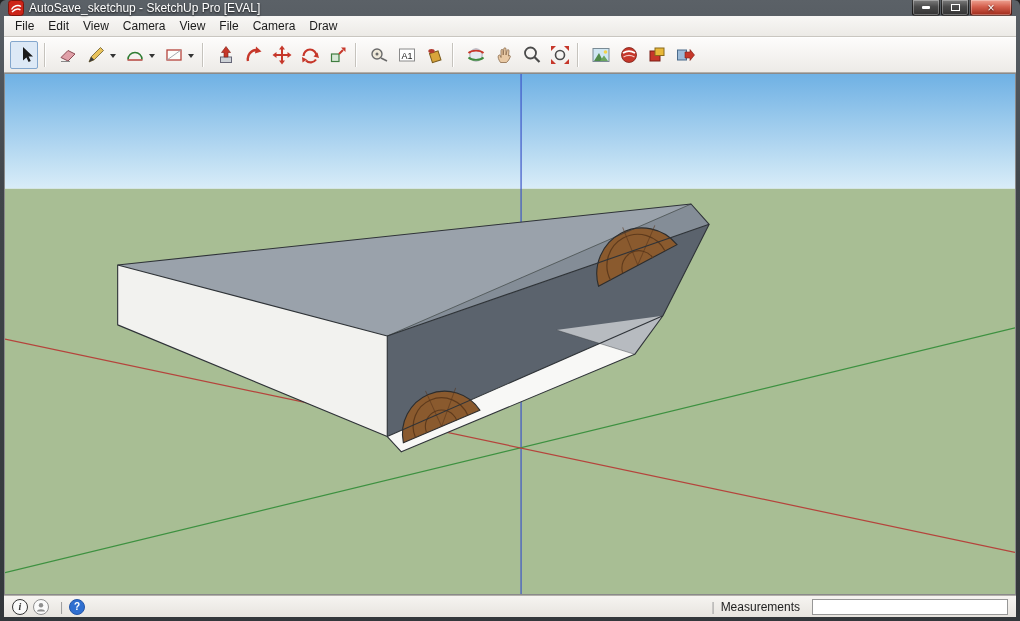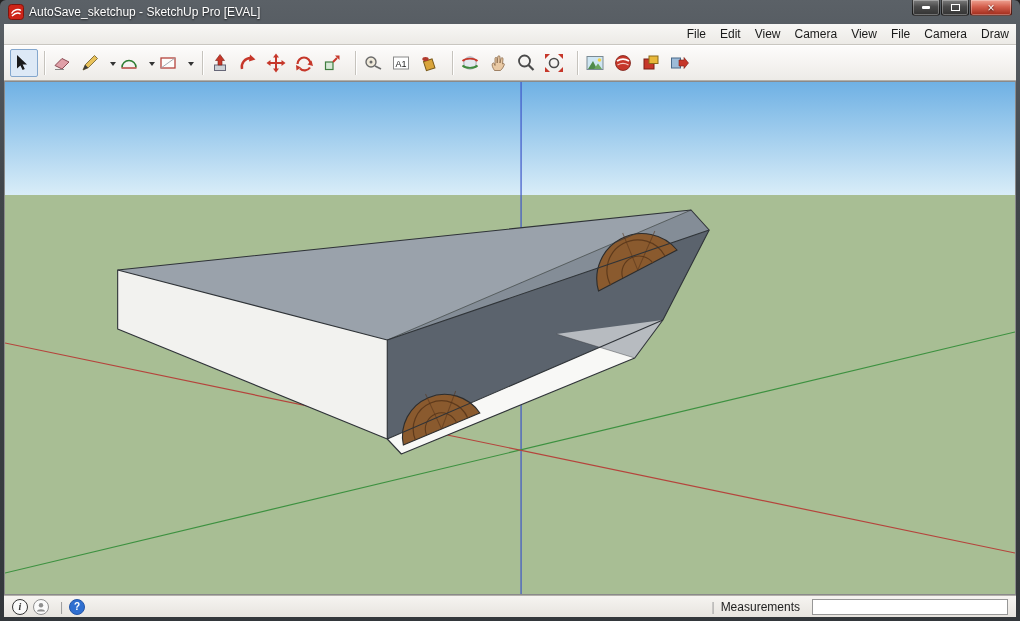--- a/index.html
+++ b/index.html
@@ -7,41 +7,41 @@
   .window{
     width:1020px;height:621px;
     display:flex;flex-direction:column;
     background:linear-gradient(#5b6167,#41464b 30%,#33373b);
     border-radius:6px 6px 0 0;
     padding:0 4px 4px 4px;
     font-family:"Liberation Sans",sans-serif;
     position:relative;overflow:hidden;
   }
   
-  .titlebar{height:24px;display:flex;align-items:center;color:#fff;
+  .titlebar{height:16px;display:flex;align-items:center;color:#fff;
     font-size:12px;text-shadow:0 1px 2px rgba(0,0,0,.8);padding-left:4px;position:relative;}
   .tb-icon{width:16px;height:16px;margin-right:5px;flex:0 0 auto;}
   .win-controls{position:absolute;top:0;right:4px;display:flex;}
   .win-btn{height:16px;border:1px solid rgba(0,0,0,.55);border-top:none;
     border-radius:0 0 3px 3px;display:flex;align-items:center;justify-content:center;
     box-shadow:inset 0 0 0 1px rgba(255,255,255,.3);margin-left:1px;}
   .win-btn.minb,.win-btn.maxb{width:28px;background:linear-gradient(#7d7d7d,#4a4a4a 45%,#333);}
   .win-btn.closeb{width:42px;background:linear-gradient(#f0a violet);background:linear-gradient(#efa292,#d4604e 45%,#a02a1a);color:#fff;font-size:12px;line-height:1;}
   .glyph-min{width:8px;height:3px;background:#fff;border-radius:1px;}
   .glyph-max{width:9px;height:7px;border:1px solid #fff;}
   
   .menubar{height:21px;background:linear-gradient(#f8f7f5,#eceae6);
     display:flex;align-items:center;font-size:12px;color:#1a1a1a;padding-left:4px;
-    border-bottom:1px solid #c9c6c0;justify-content:flex-end;}
+    border-bottom:1px solid #c9c6c0;}
   .menu-item{padding:2px 7px;}
   
   .toolbar{height:36px;background:linear-gradient(#fdfcfb,#edebe7);
     display:flex;align-items:center;padding-left:6px;
     border-top:1px solid #fff;border-bottom:1px solid #b2afa9;}
-  .tool-btn{width:28px;height:28px;display:flex;align-items:center;justify-content:flex-start;
+  .tool-btn{width:28px;height:28px;display:flex;align-items:center;justify-content:flex-end;
     border:1px solid transparent;border-radius:2px;flex:0 0 auto;}
   .tool-btn.active{background:#dde9f6;border-color:#84a7cd;}
   .dd{width:11px;height:28px;display:flex;align-items:center;justify-content:center;flex:0 0 auto;}
   .dd i{display:block;width:0;height:0;border:3.5px solid transparent;border-top:4.5px solid #333;margin-top:5px;}
   .sep{width:1px;height:24px;background:#c6c3bd;box-shadow:1px 0 0 #fff;margin:0 6px;flex:0 0 auto;}
   
   .canvas-wrap{flex:1;border:1px solid #8a8a8a;position:relative;overflow:hidden;background:#fff;}
   .scene{width:100%;height:100%;display:block;}
   
   .statusbar{height:22px;background:linear-gradient(#f6f4f1,#e7e4df);

